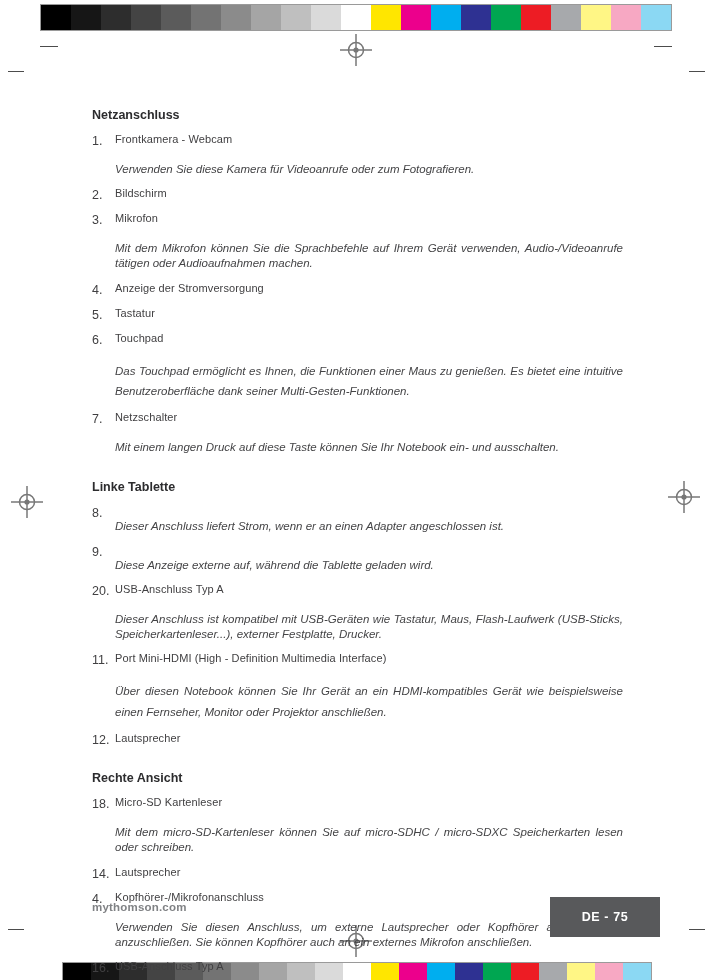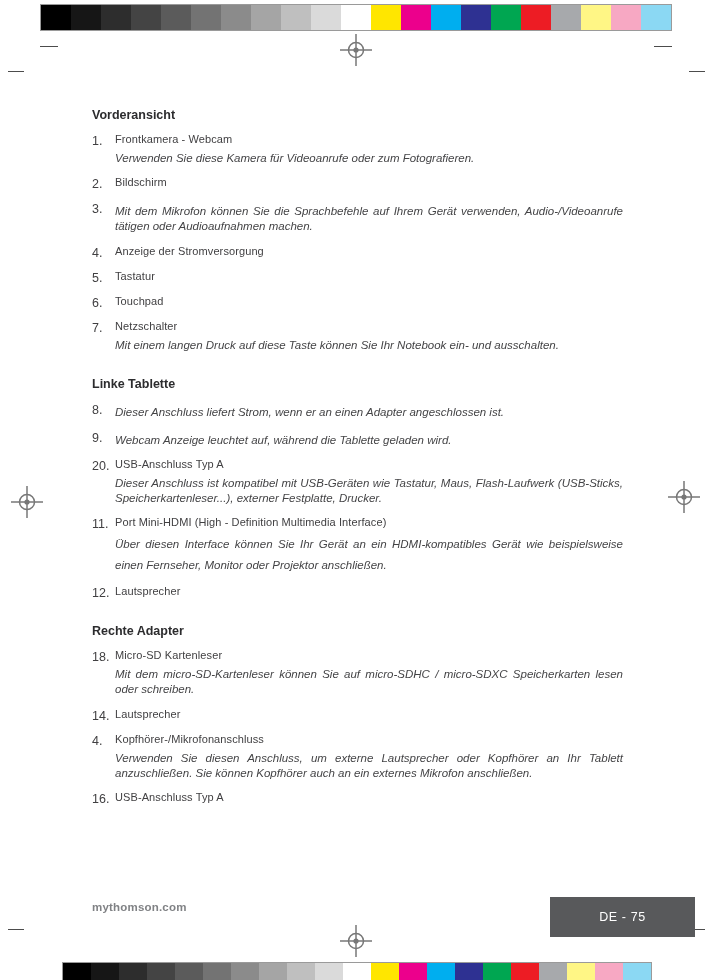--- a/index.html
+++ b/index.html
@@ -17,26 +17,26 @@
   .regmark { position:absolute; width:32px; height:32px; }
   .cropmark { position:absolute; background:#4c4c4c; height:1px; }
 
   
   .content { position:absolute; left:92px; top:108px; width:531px; color:#414042; }
   .section-heading { font-size:12.5px; font-weight:bold; color:#2c2c2e; margin:24px 0 11px 0; }
   .section:first-child .section-heading { margin-top:0; }
   .item { display:grid; grid-template-columns:23px 1fr; margin-bottom:10px; }
   .item-number { font-size:12.5px; color:#414042; padding-top:1px; }
   .item-title { font-size:11px; font-weight:400; color:#414042; letter-spacing:0.1px; }
-  .item-desc { grid-column:2; font-style:italic; font-size:11.5px; line-height:1.32; text-align:justify; color:#444446; margin-top:3px; }
+  .item-desc { grid-column:2; font-style:italic; font-size:11.5px; line-height:1.32; text-align:justify; color:#444446; margin-top:14px; }
   .item-desc.spaced { line-height:1.78; }
 
   
   .footer-url { position:absolute; left:92px; top:901px; width:430px; text-align:left; font-size:11.5px; font-weight:bold; color:#808285; letter-spacing:0.2px; }
-  .page-badge { position:absolute; left:550px; top:897px; width:145px; height:40px; background:#58595b; color:#ffffff; display:flex; align-items:center; justify-content:center; font-size:12.5px; font-weight:normal; letter-spacing:0.6px; }
+  .page-badge { position:absolute; left:550px; top:897px; width:110px; height:40px; background:#58595b; color:#ffffff; display:flex; align-items:center; justify-content:center; font-size:12.5px; font-weight:bold; letter-spacing:0.6px; }
 </style>
 </head>
 <body>
 
 <div class="sheet">
 
   <div class="calibration-bar top" id="topbar">
       <div class="swatch" style="background: rgb(0, 0, 0);"></div>
       <div class="swatch" style="background: rgb(22, 22, 22);"></div>
       <div class="swatch" style="background: rgb(45, 45, 45);"></div>
@@ -111,93 +111,95 @@
   <div class="cropmark" style="left:40px; top:46px; width:18px;"></div>
   <div class="cropmark" style="left:654px; top:46px; width:18px;"></div>
   <div class="cropmark" style="left:8px; top:71px; width:16px;"></div>
   <div class="cropmark" style="left:689px; top:71px; width:16px;"></div>
   <div class="cropmark" style="left:8px; top:929px; width:16px;"></div>
   <div class="cropmark" style="left:689px; top:929px; width:16px;"></div>
 
   <div class="content">
 
     <div class="section">
-      <div class="section-heading">Vorderansicht</div>
+      <div class="section-heading">Netzanschluss</div>
 
       <div class="item">
         <span class="item-number">1.</span>
         <span class="item-title">Frontkamera - Webcam</span>
         <p class="item-desc">Verwenden Sie diese Kamera für Videoanrufe oder zum Fotografieren.</p>
       </div>
 
       <div class="item">
         <span class="item-number">2.</span>
         <span class="item-title">Bildschirm</span>
       </div>
 
       <div class="item">
         <span class="item-number">3.</span>
+        <span class="item-title">Mikrofon</span>
         <p class="item-desc">Mit dem Mikrofon können Sie die Sprachbefehle auf Ihrem Gerät verwenden, Audio-/Videoanrufe tätigen oder Audioaufnahmen machen.</p>
       </div>
 
       <div class="item">
         <span class="item-number">4.</span>
         <span class="item-title">Anzeige der Stromversorgung</span>
       </div>
 
       <div class="item">
         <span class="item-number">5.</span>
         <span class="item-title">Tastatur</span>
       </div>
 
       <div class="item">
         <span class="item-number">6.</span>
         <span class="item-title">Touchpad</span>
+        <p class="item-desc spaced">Das Touchpad ermöglicht es Ihnen, die Funktionen einer Maus zu genießen. Es bietet eine intuitive Benutzeroberfläche dank seiner Multi-Gesten-Funktionen.</p>
       </div>
 
       <div class="item">
         <span class="item-number">7.</span>
         <span class="item-title">Netzschalter</span>
         <p class="item-desc">Mit einem langen Druck auf diese Taste können Sie Ihr Notebook ein- und ausschalten.</p>
       </div>
     </div>
 
     <div class="section">
       <div class="section-heading">Linke Tablette</div>
 
       <div class="item">
         <span class="item-number">8.</span>
         <p class="item-desc">Dieser Anschluss liefert Strom, wenn er an einen Adapter angeschlossen ist.</p>
       </div>
 
       <div class="item">
         <span class="item-number">9.</span>
-        <p class="item-desc">Webcam Anzeige leuchtet auf, während die Tablette geladen wird.</p>
+        <p class="item-desc">Diese Anzeige externe auf, während die Tablette geladen wird.</p>
       </div>
 
       <div class="item">
         <span class="item-number">20.</span>
         <span class="item-title">USB-Anschluss Typ A</span>
         <p class="item-desc">Dieser Anschluss ist kompatibel mit USB-Geräten wie Tastatur, Maus, Flash-Laufwerk (USB-Sticks, Speicherkartenleser...), externer Festplatte, Drucker.</p>
       </div>
 
       <div class="item">
         <span class="item-number">11.</span>
         <span class="item-title">Port Mini-HDMI (High - Definition Multimedia Interface)</span>
-        <p class="item-desc spaced">Über diesen Interface können Sie Ihr Gerät an ein HDMI-kompatibles Gerät wie beispielsweise einen Fernseher, Monitor oder Projektor anschließen.</p>
+        <p class="item-desc spaced">Über diesen Notebook können Sie Ihr Gerät an ein HDMI-kompatibles Gerät wie beispielsweise einen Fernseher, Monitor oder Projektor anschließen.</p>
       </div>
 
       <div class="item">
         <span class="item-number">12.</span>
         <span class="item-title">Lautsprecher</span>
       </div>
     </div>
 
     <div class="section">
-      <div class="section-heading">Rechte Adapter</div>
+      <div class="section-heading">Rechte Ansicht</div>
 
       <div class="item">
         <span class="item-number">18.</span>
         <span class="item-title">Micro-SD Kartenleser</span>
         <p class="item-desc">Mit dem micro-SD-Kartenleser können Sie auf micro-SDHC / micro-SDXC Speicherkarten lesen oder schreiben.</p>
       </div>
 
       <div class="item">
         <span class="item-number">14.</span>
         <span class="item-title">Lautsprecher</span>

